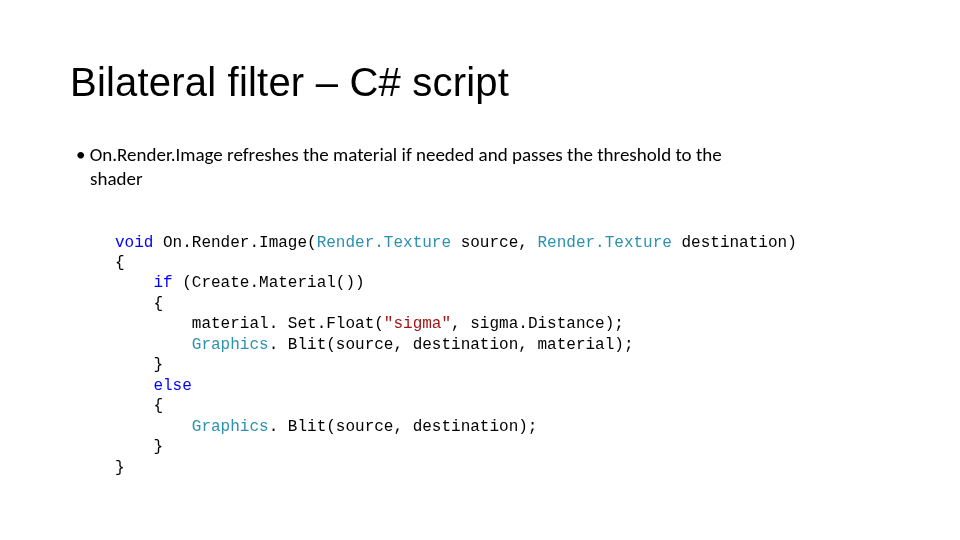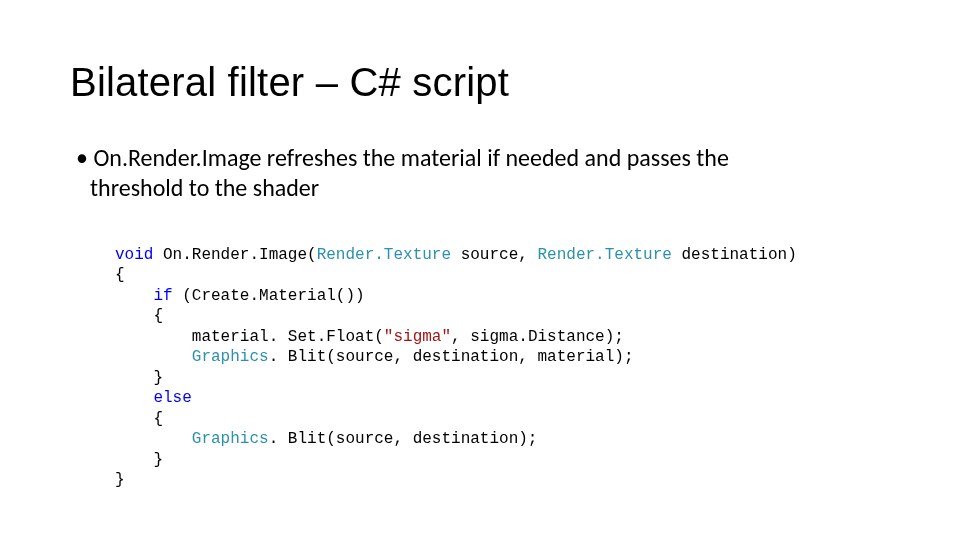--- a/index.html
+++ b/index.html
@@ -18,21 +18,21 @@
     height: 540px;
     padding: 60px 70px 40px 70px;
   }
   .title {
     font-size: 40px;
     font-weight: 300;
     margin: 0 0 38px 0;
     letter-spacing: 0.2px;
   }
   .bullet {
-    font-size: 24px;
+    font-size: 19px;
     font-family: Calibri, "Segoe UI", Arial, sans-serif;
     line-height: 1.25;
     margin: 0 0 42px 0;
     padding-left: 20px;
     text-indent: -14px;
   }
   .bullet::before {
     content: "• ";
   }
   .code {

